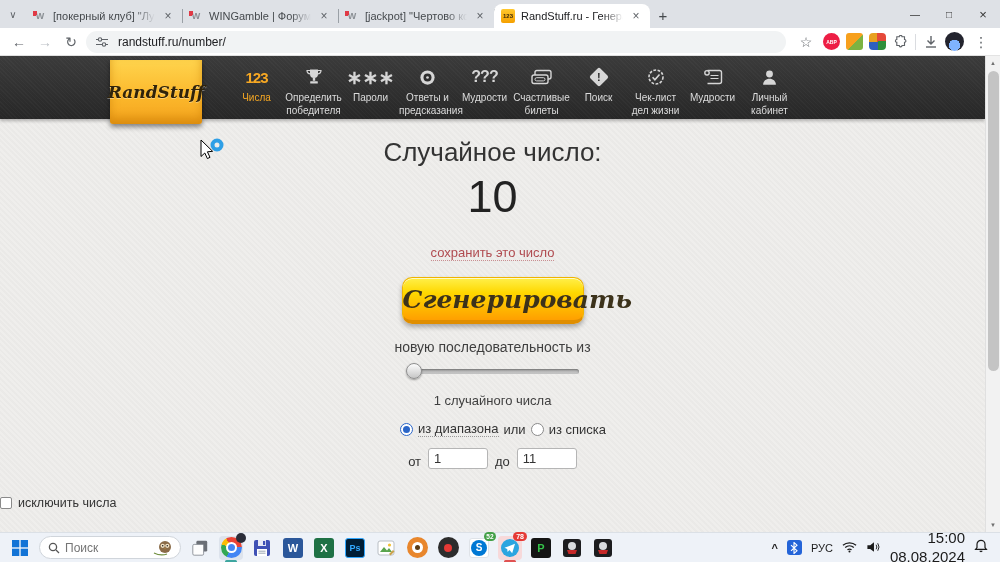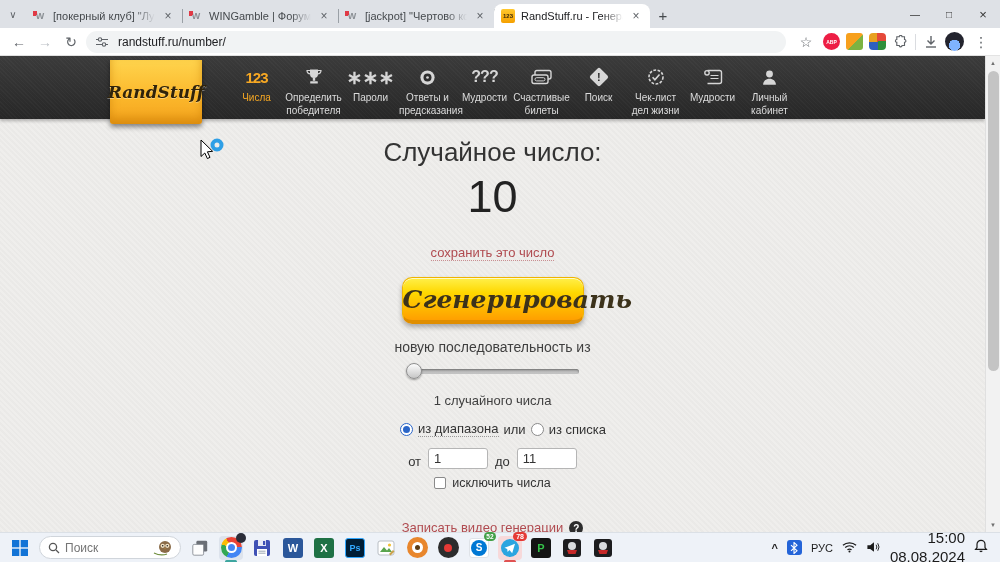--- a/index.html
+++ b/index.html
@@ -102,21 +102,21 @@
   .countline { margin-top:14px; font-size:13px; color:#3f3f3f; }
   .radiorow { margin-top:13px; font-size:13px; color:#333; display:flex; justify-content:center; align-items:center; gap:5px;padding-left:21px; }
   .radio { width:13px; height:13px; border-radius:50%; border:1px solid #8a8a8a; background:#fff; position:relative; cursor:pointer; }
   .radio.checked { border-color:#2b66c8; }
   .radio.checked::after { content:""; position:absolute; left:2px; top:2px; width:7px; height:7px;
                           border-radius:50%; background:#2b66c8; }
   .dotted { border-bottom:1px dotted #999; cursor:pointer; }
   .rangerow { margin-top:11px; font-size:13px; color:#333; display:flex; justify-content:center; align-items:flex-end; gap:7px; }
   .rangerow input { width:60px; height:21px; border:1px solid #b5b5b5; border-radius:3px; padding:0 5px;
                     font-size:13px; color:#333; font-family:"Liberation Sans",sans-serif; background:#fff; }
-  .checkrow { margin-top:7px; font-size:12.5px; color:#333; display:flex; justify-content:center; align-items:center; gap:6px; }
+  .checkrow { margin-top:27px; font-size:12.5px; color:#333; display:flex; justify-content:flex-start; align-items:center; gap:6px; }
   .checkbox { width:12px; height:12px; border:1px solid #8a8a8a; background:#fff; border-radius:2px; cursor:pointer; }
   .videorow { margin-top:30px; display:flex; justify-content:center; align-items:center; gap:6px; }
   .qmark { width:14px; height:14px; border-radius:50%; background:#2d2d2d; color:#fff; font-size:10px;
            font-weight:bold; display:flex; align-items:center; justify-content:center; }
 
   .cursor { position:absolute; left:194px; top:80px; z-index:5; pointer-events:none; }
 
   
   .taskbar { position:absolute; top:532px; left:0; width:1000px; height:30px; background:#eef2f8;
              border-top:1px solid #dbe0e6; display:flex; align-items:center; padding:0 8px; gap:7px; }

